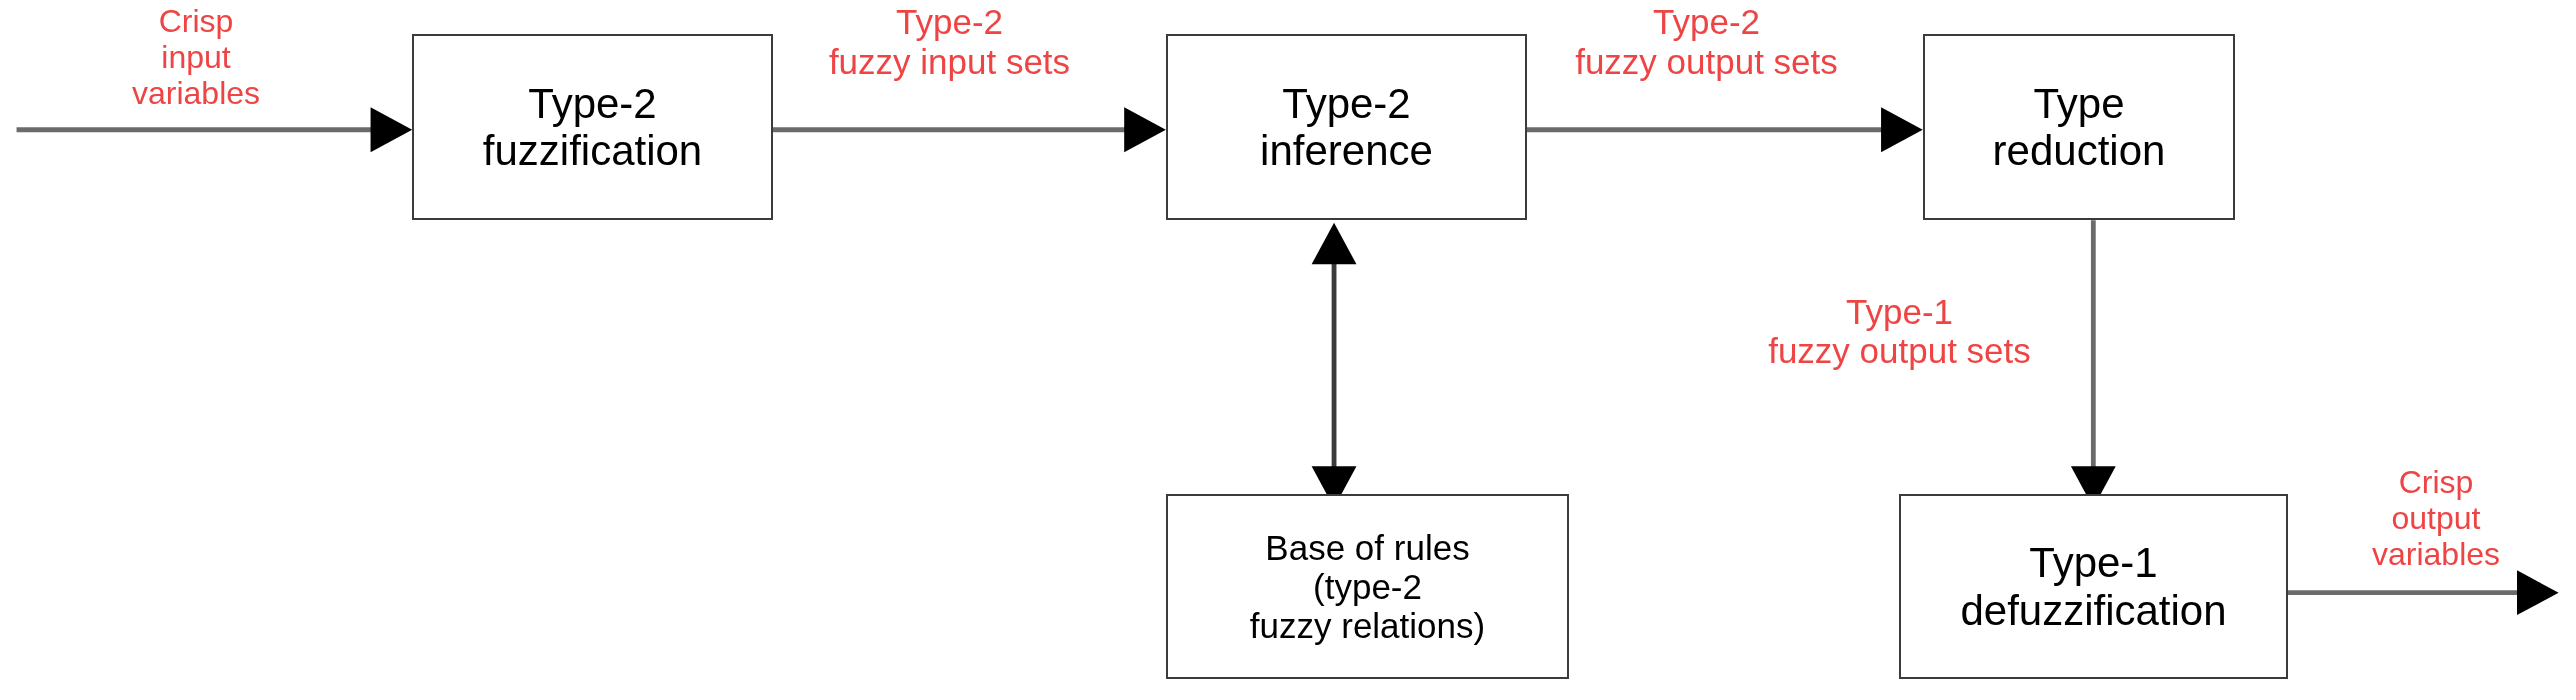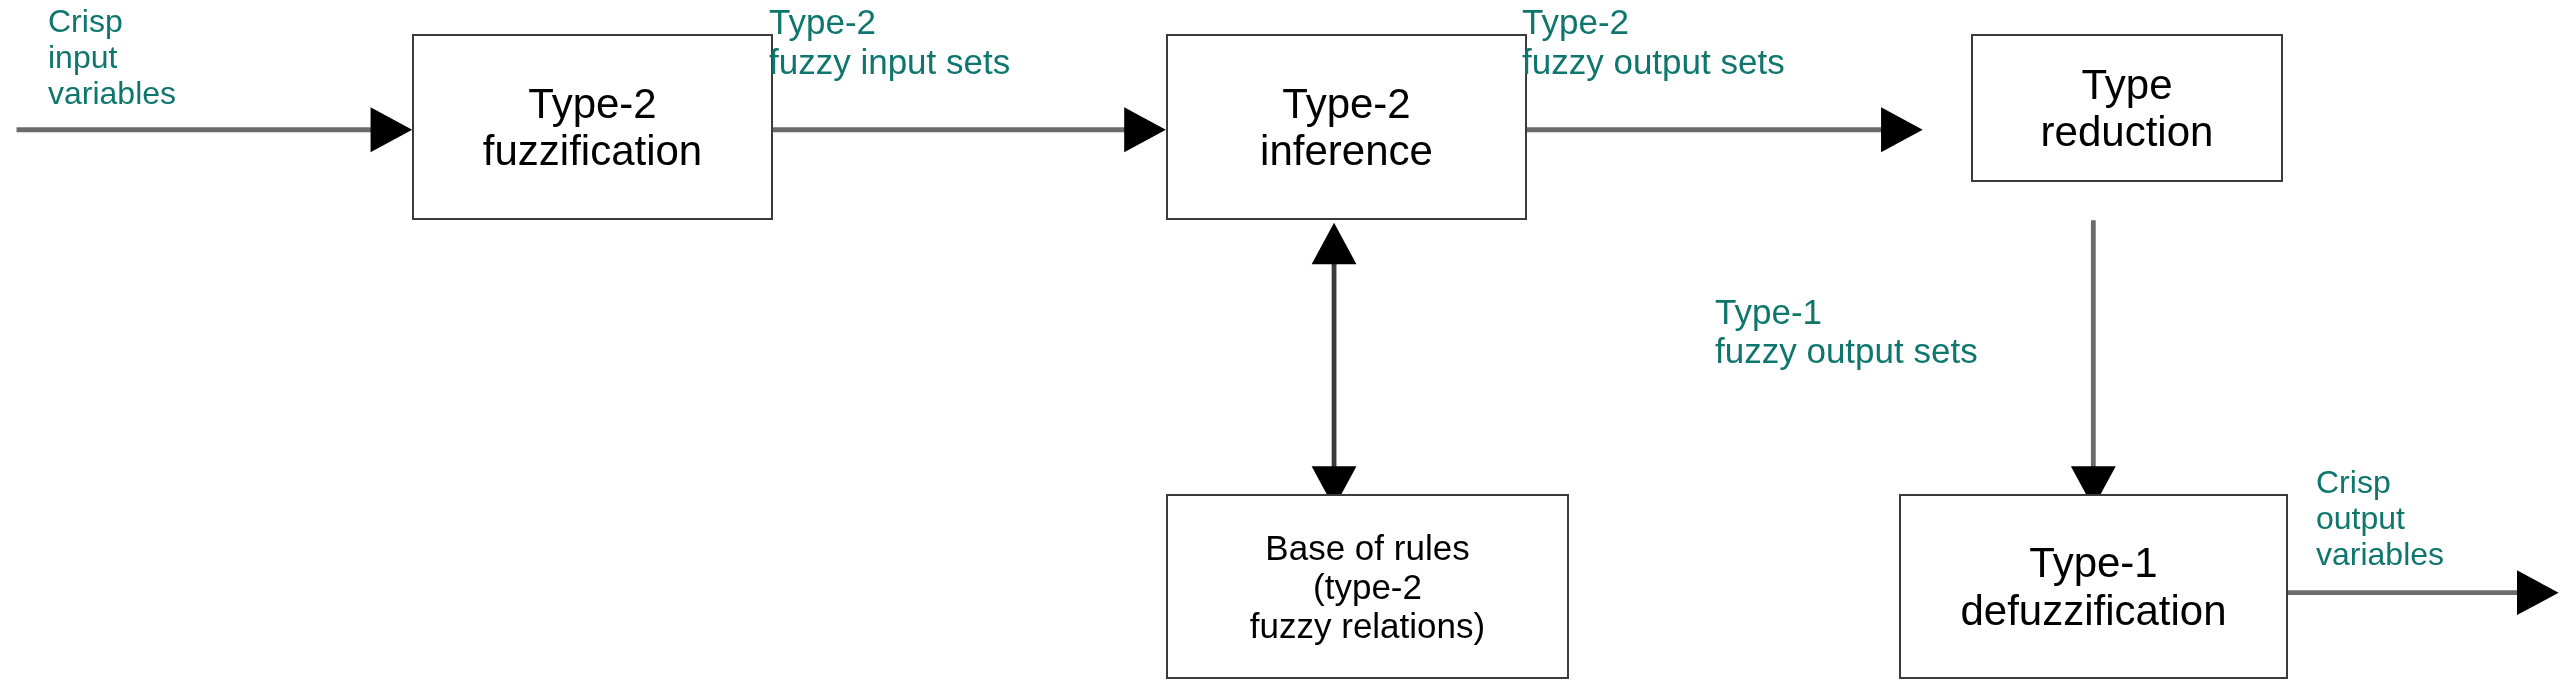--- a/index.html
+++ b/index.html
@@ -30,24 +30,24 @@
     line-height: 1.12;
     color: #000000;
   }
   .box-label {
     display: block;
     white-space: pre-line;
     padding: 0 4.8px;
   }
   .edge-label {
     position: absolute;
-    text-align: left;
+    text-align: center;
     white-space: pre-line;
     line-height: 1.12;
-    color: #0f766e;
+    color: #ef4444;
   }
   .svg-layer {
     position: absolute;
     left: 0;
     top: 0;
     width: 2576px;
     height: 700px;
     pointer-events: none;
   }
   
@@ -108,21 +108,21 @@
   <div class="box fs-big" style="left:412px; top:34px; width:361px; height:186px;">
     <span class="box-label">Type-2
 fuzzification</span>
   </div>
 
   <div class="box fs-big" style="left:1166px; top:34px; width:361px; height:186px;">
     <span class="box-label">Type-2
 inference</span>
   </div>
 
-  <div class="box fs-big" style="left:1971px; top:34px; width:312px; height:148px;justify-content:center;">
+  <div class="box fs-big" style="left:1923px; top:34px; width:312px; height:186px;justify-content:center;">
     <span class="box-label">Type
 reduction</span>
   </div>
 
   <div class="box fs-mid" style="left:1166px; top:494px; width:403px; height:185px;">
     <span class="box-label">Base of rules
 (type-2
 fuzzy relations)</span>
   </div>
 

